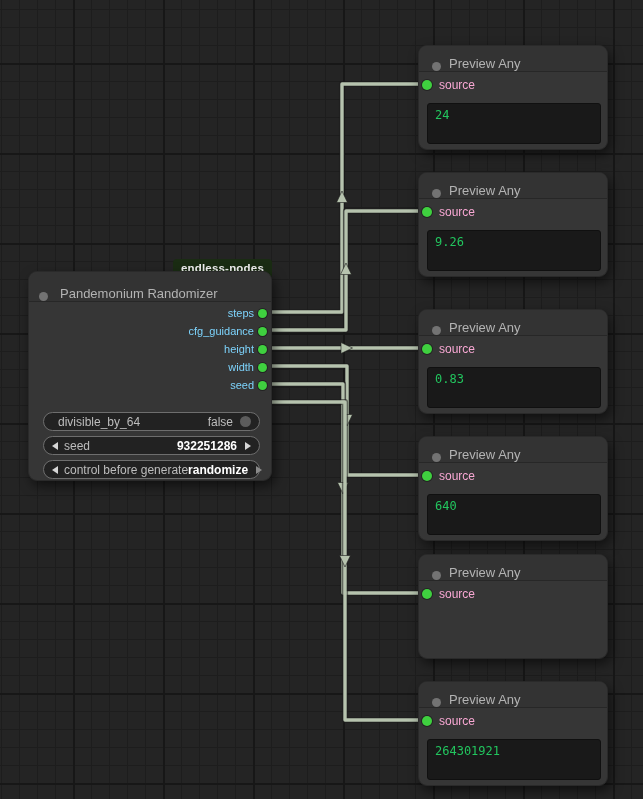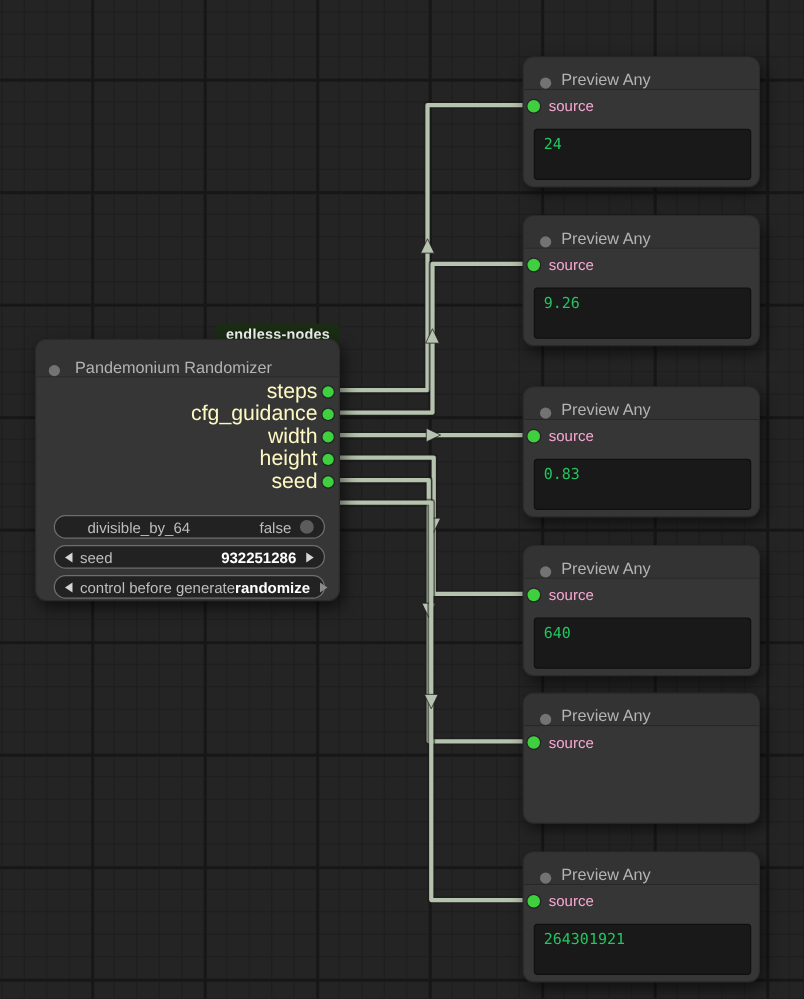--- a/index.html
+++ b/index.html
@@ -38,21 +38,21 @@
   .title-dot{ width:9px; height:9px; border-radius:50%; background:#737373; flex:0 0 auto; }
   .node-title{ font-size:13px; color:#b3b3b3; white-space:nowrap; }
 
   
   #randomizer{ left:28px; top:271px; width:244px; height:210px; }
   #randomizer .node-header{ height:30px;gap:12px; }
   .outputs{ padding-top:2px; }
   .output-row{ position:relative; height:18px; }
   .output-label{
     position:absolute; right:17px; top:0; line-height:18px;
-    font-size:17px; color:#fef9c3;
+    font-size:11px; color:#7dd3fc;
   }
   .slot-dot{
     position:absolute; top:50%; margin-top:-4.5px;
     width:9px; height:9px; border-radius:50%;
     background:#3fd03f; box-shadow:0 0 0 1px rgba(0,0,0,.35);
   }
   .output-row .slot-dot{ right:4px; }
 
   .widget{
     position:absolute; left:14px; width:217px; height:19px;
@@ -151,35 +151,35 @@
     <div class="outputs">
       <div class="output-row">
         <span class="output-label">steps</span>
         <span class="slot-dot"></span>
       </div>
       <div class="output-row">
         <span class="output-label">cfg_guidance</span>
         <span class="slot-dot"></span>
       </div>
       <div class="output-row">
+        <span class="output-label">height</span>
+        <span class="slot-dot"></span>
+      </div>
+      <div class="output-row">
         <span class="output-label">width</span>
         <span class="slot-dot"></span>
       </div>
       <div class="output-row">
-        <span class="output-label">height</span>
-        <span class="slot-dot"></span>
-      </div>
-      <div class="output-row">
         <span class="output-label">seed</span>
         <span class="slot-dot"></span>
       </div>
     </div>
 
     <div class="widget" style="top:140px;">
-      <span style="margin-left:18px;text-align:right;">divisible_by_64</span>
+      <span style="margin-left:6px;text-align:right;">divisible_by_64</span>
       <span class="spacer"></span>
       <span>false</span>
       <span class="toggle-dot"></span>
     </div>
 
     <div class="widget" style="top:164px;">
       <span class="tri-left"></span>
       <span>seed</span>
       <span class="spacer"></span>
       <span class="wvalue">932251286</span>

